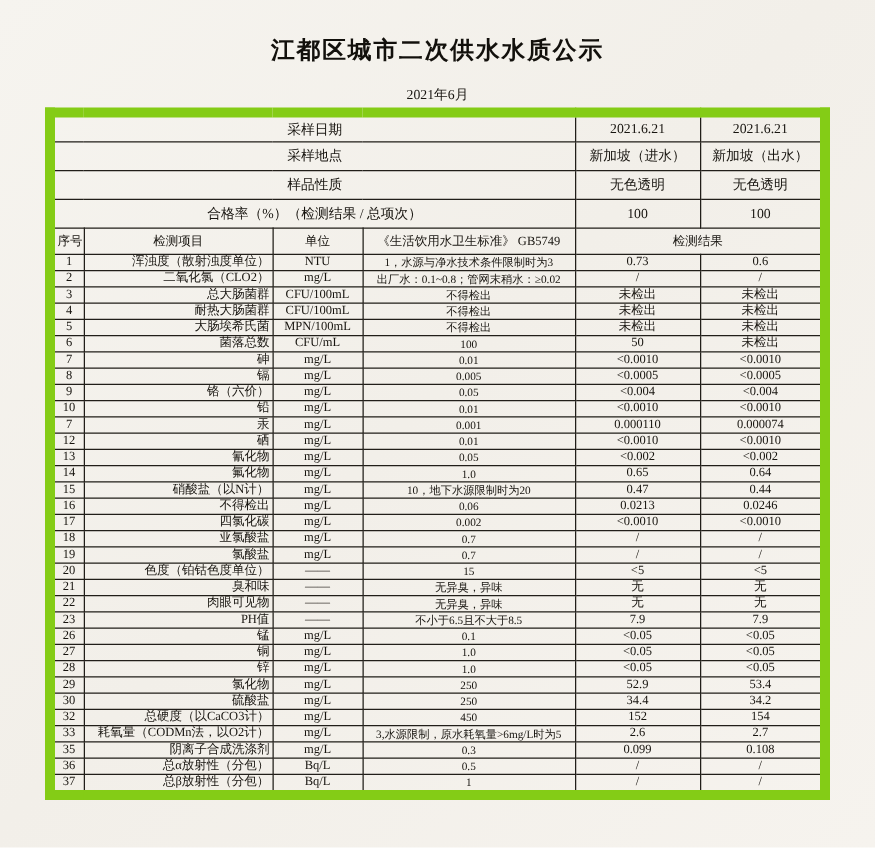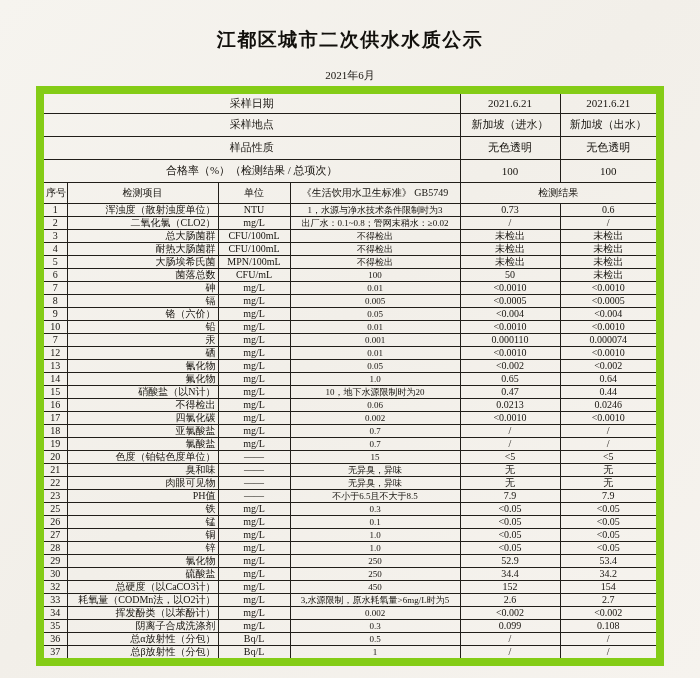--- a/index.html
+++ b/index.html
@@ -272,28 +272,20 @@
         </tr>
         <tr class="data-row">
           <td class="cell-no">23</td>
           <td class="cell-item">PH值</td>
           <td class="cell-unit">——</td>
           <td class="cell-standard">不小于6.5且不大于8.5</td>
           <td class="cell-val">7.9</td>
           <td class="cell-val">7.9</td>
         </tr>
         <tr class="data-row">
-          <td class="cell-no">25</td>
-          <td class="cell-item">铁</td>
-          <td class="cell-unit">mg/L</td>
-          <td class="cell-standard">0.3</td>
-          <td class="cell-val">&lt;0.05</td>
-          <td class="cell-val">&lt;0.05</td>
-        </tr>
-        <tr class="data-row">
           <td class="cell-no">26</td>
           <td class="cell-item">锰</td>
           <td class="cell-unit">mg/L</td>
           <td class="cell-standard">0.1</td>
           <td class="cell-val">&lt;0.05</td>
           <td class="cell-val">&lt;0.05</td>
         </tr>
         <tr class="data-row">
           <td class="cell-no">27</td>
           <td class="cell-item">铜</td>
@@ -334,28 +326,20 @@
           <td class="cell-val">152</td>
           <td class="cell-val">154</td>
         </tr>
         <tr class="data-row">
           <td class="cell-no">33</td>
           <td class="cell-item">耗氧量（CODMn法，以O2计）</td>
           <td class="cell-unit">mg/L</td>
           <td class="cell-standard">3,水源限制，原水耗氧量&gt;6mg/L时为5</td>
           <td class="cell-val">2.6</td>
           <td class="cell-val">2.7</td>
-        </tr>
-        <tr class="data-row">
-          <td class="cell-no">34</td>
-          <td class="cell-item">挥发酚类（以苯酚计）</td>
-          <td class="cell-unit">mg/L</td>
-          <td class="cell-standard">0.002</td>
-          <td class="cell-val">&lt;0.002</td>
-          <td class="cell-val">&lt;0.002</td>
         </tr>
         <tr class="data-row">
           <td class="cell-no">35</td>
           <td class="cell-item">阴离子合成洗涤剂</td>
           <td class="cell-unit">mg/L</td>
           <td class="cell-standard">0.3</td>
           <td class="cell-val">0.099</td>
           <td class="cell-val">0.108</td>
         </tr>
         <tr class="data-row">

